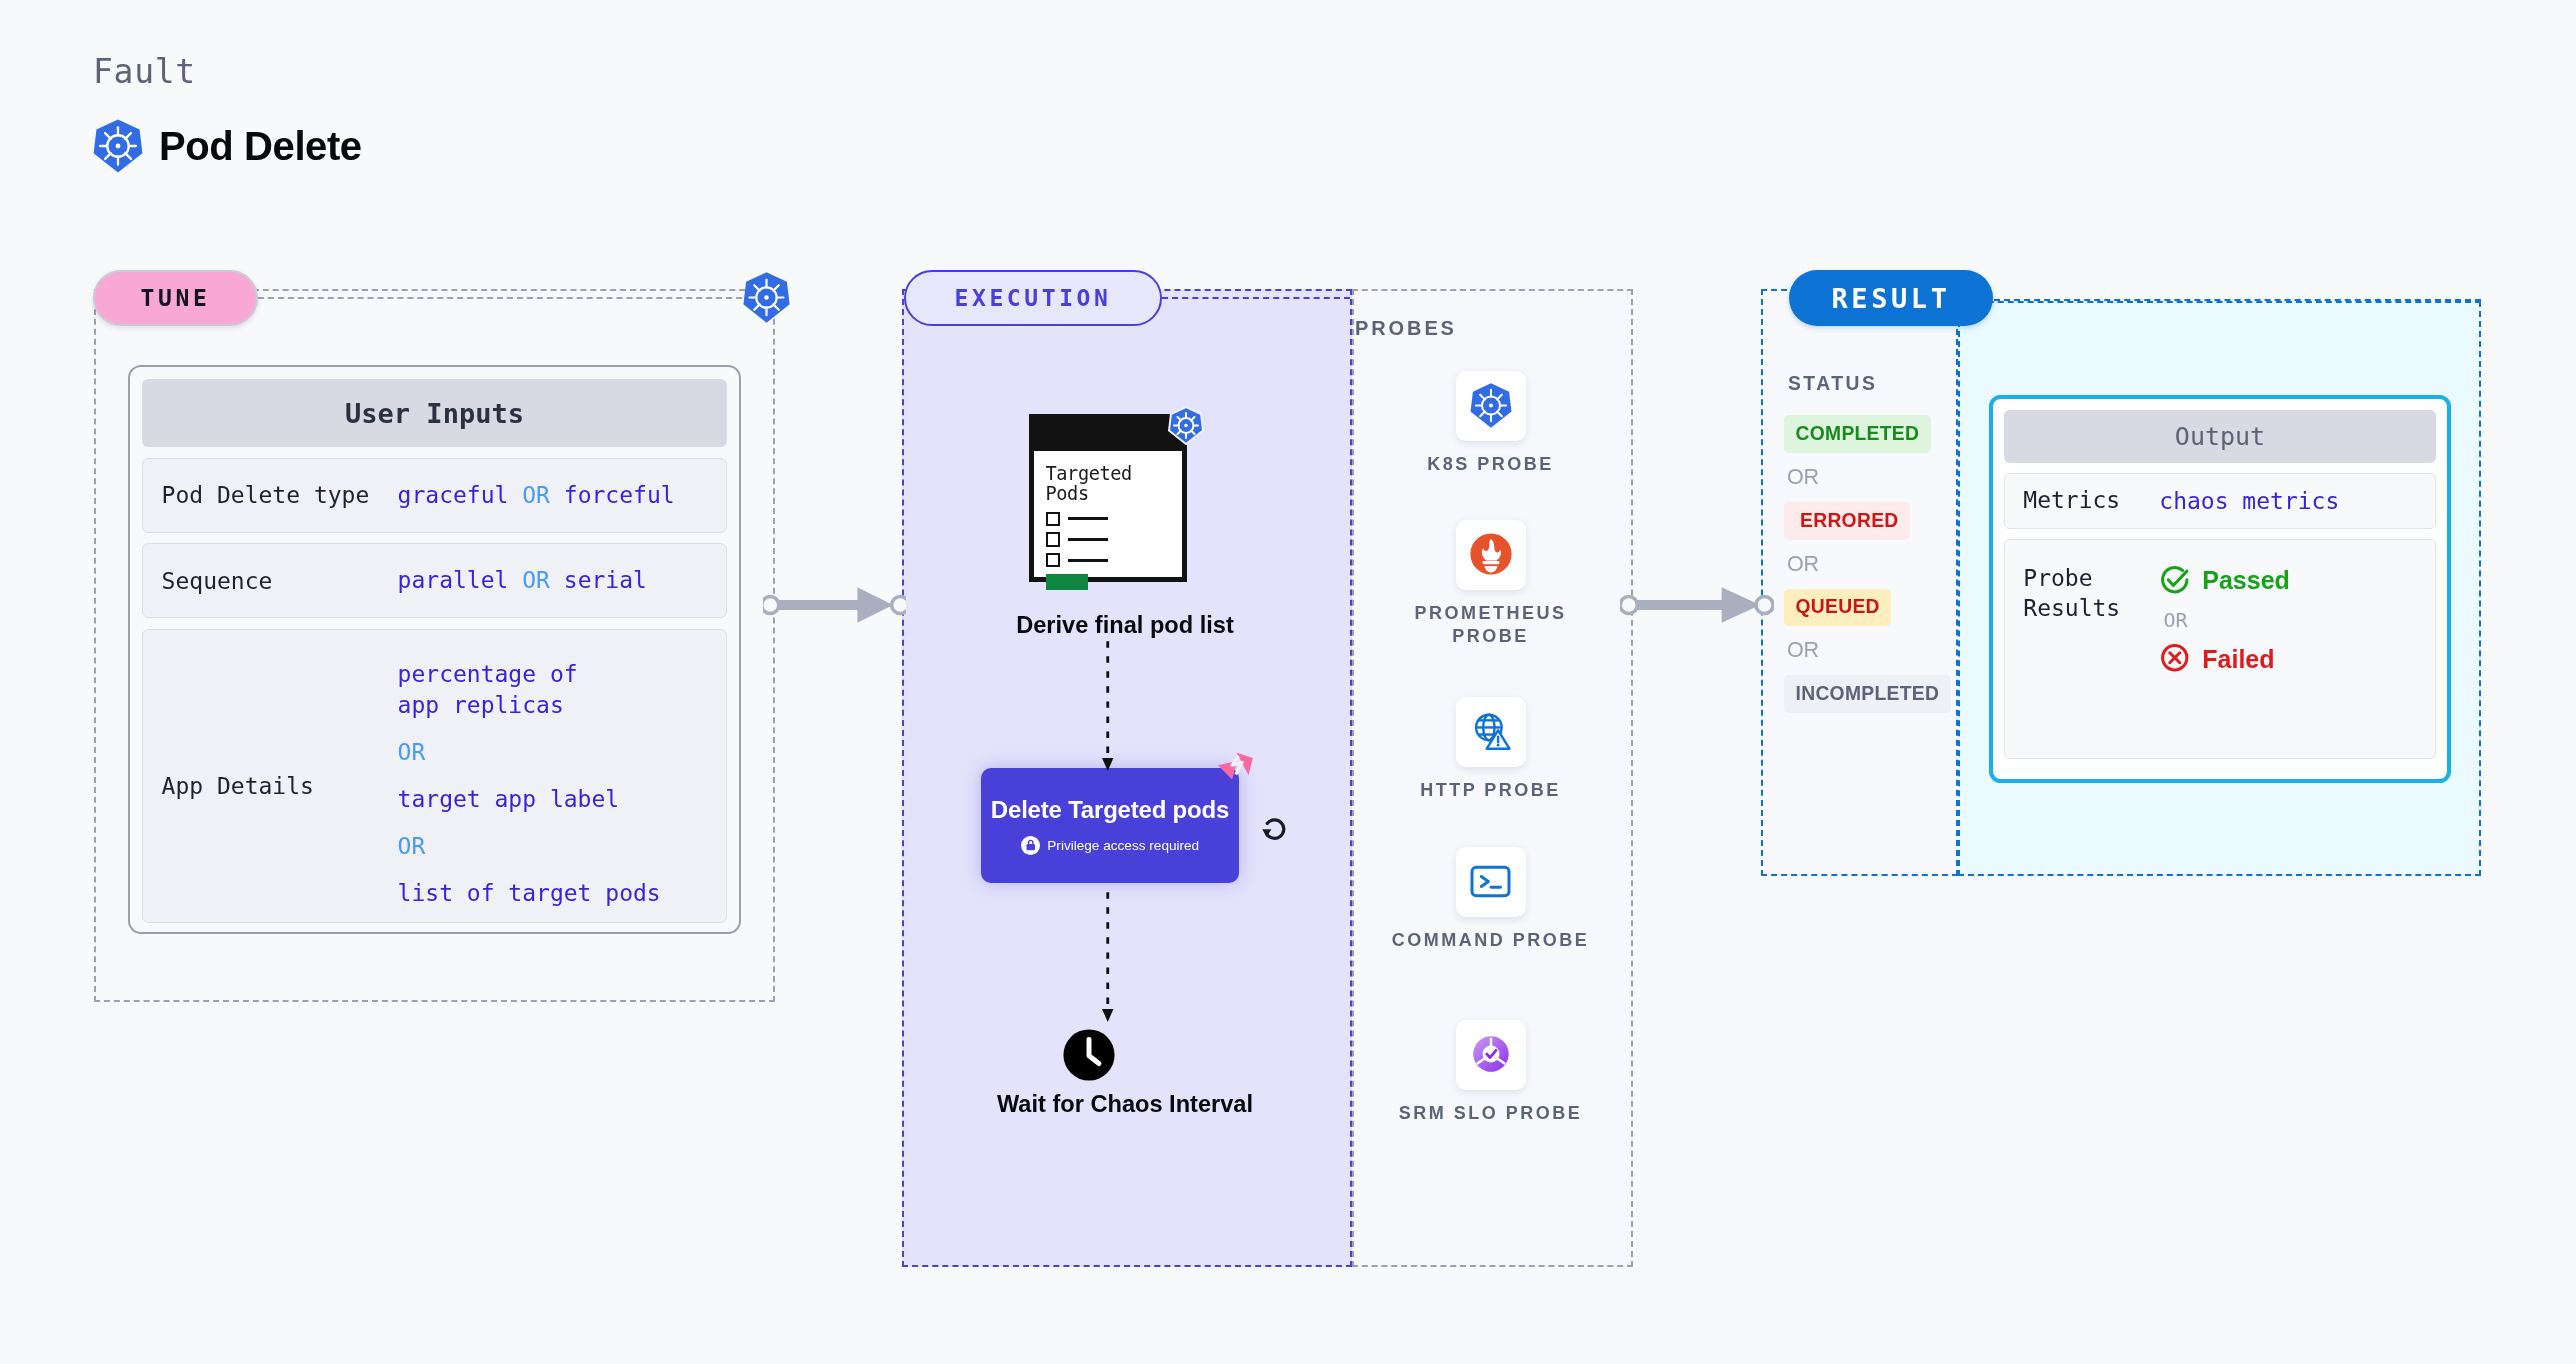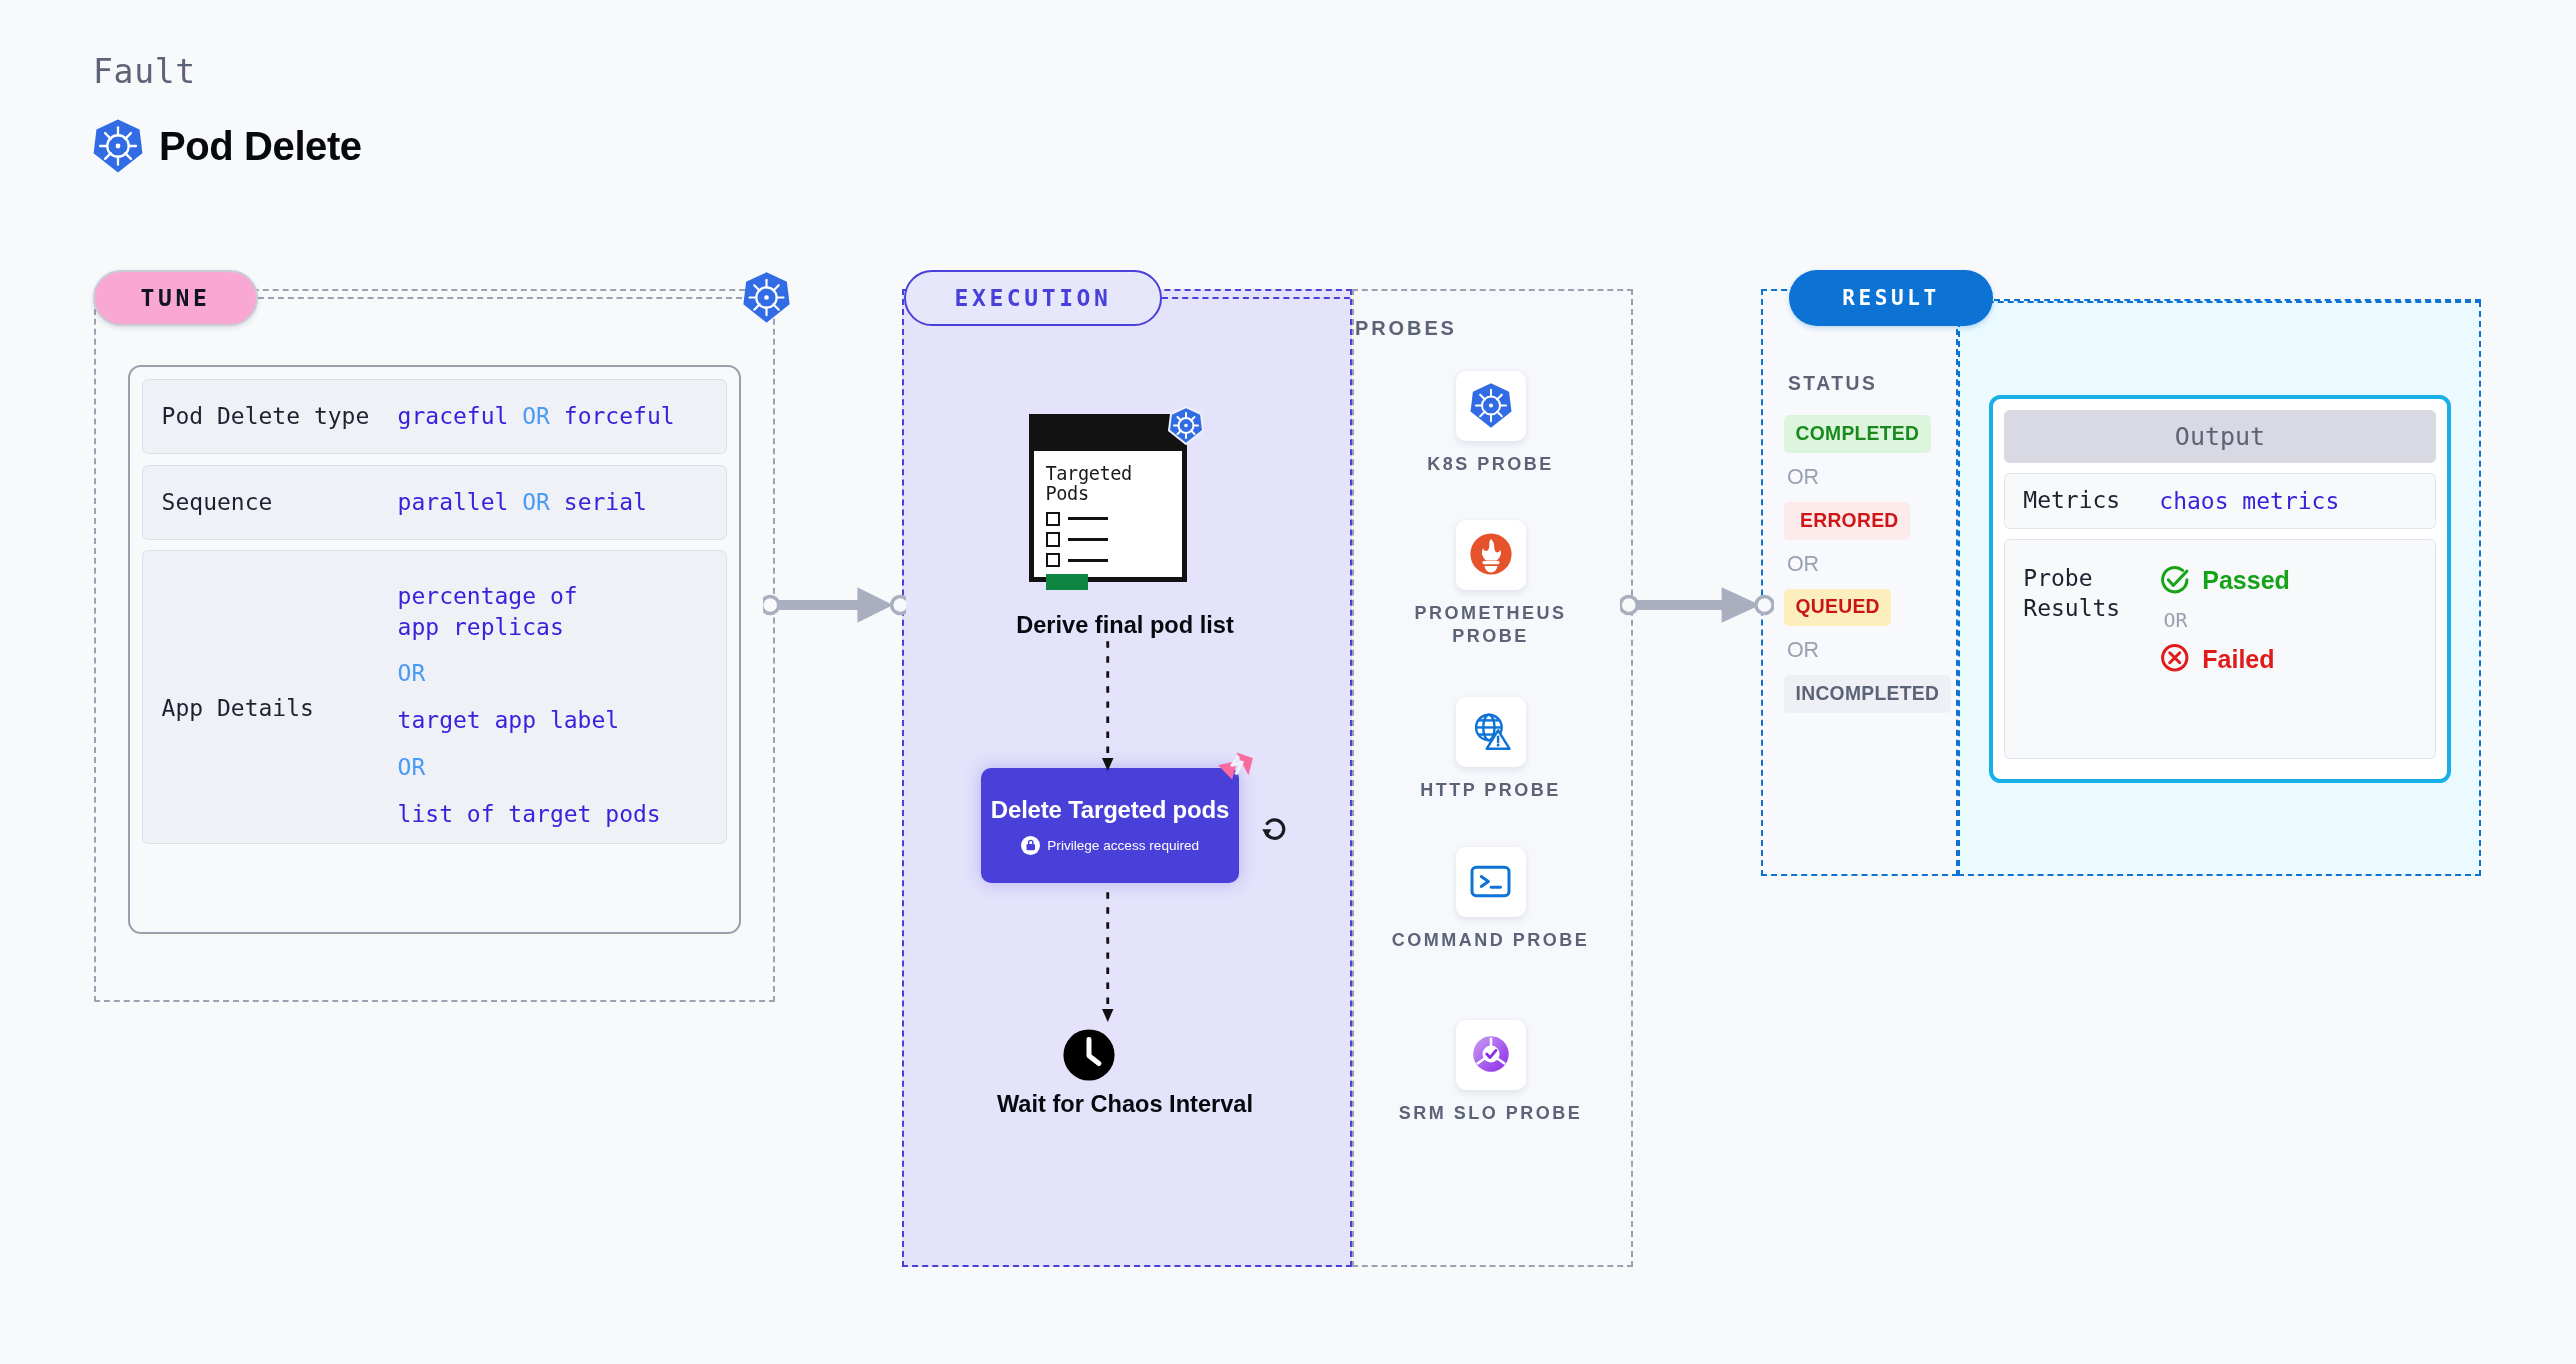--- a/index.html
+++ b/index.html
@@ -80,21 +80,21 @@
     box-shadow: 0 2.1px 5px rgba(30,35,60,.13);
   }
   .chip-exec {
     left: 904px; top: 270px; width: 258px; height: 56px;
     background: #e7e7fb; border: 2.9px solid #4840d8;
     color: #4840d8; font-size: 23px;
   }
   .chip-result {
     left: 1789px; top: 270px; width: 204px; height: 56px;
     background: #0c72d4; border: none;
-    color: #ffffff; font-size: 21px;
+    color: #ffffff; font-size: 27px;
     box-shadow: 0 2.1px 5.7px rgba(12,114,212,.25);
   }
 
   
   .leader {
     position: absolute; height: 0;
     border-top: 2.9px dashed #9aa1b0;
     z-index: 2;
   }
   .leader-exec { border-top-color: #4840d8; }
@@ -323,20 +323,21 @@
           <line x1="26" y1="49" x2="18" y2="57"></line>
       </g>
     </svg>
   </div>
 
   <div class="chip chip-tune">TUNE</div>
   <div class="chip chip-exec">EXECUTION</div>
   <div class="chip chip-result">RESULT</div>
 
   <div class="ui-card">
+    <div class="ui-head">User Inputs</div>
 
     <div class="ui-row ui-row-short">
       <div class="ui-key">Pod Delete type</div>
       <div class="ui-val">
         <span>graceful</span>
         <span class="or-lit">OR</span>
         <span>forceful</span>
       </div>
     </div>
 

